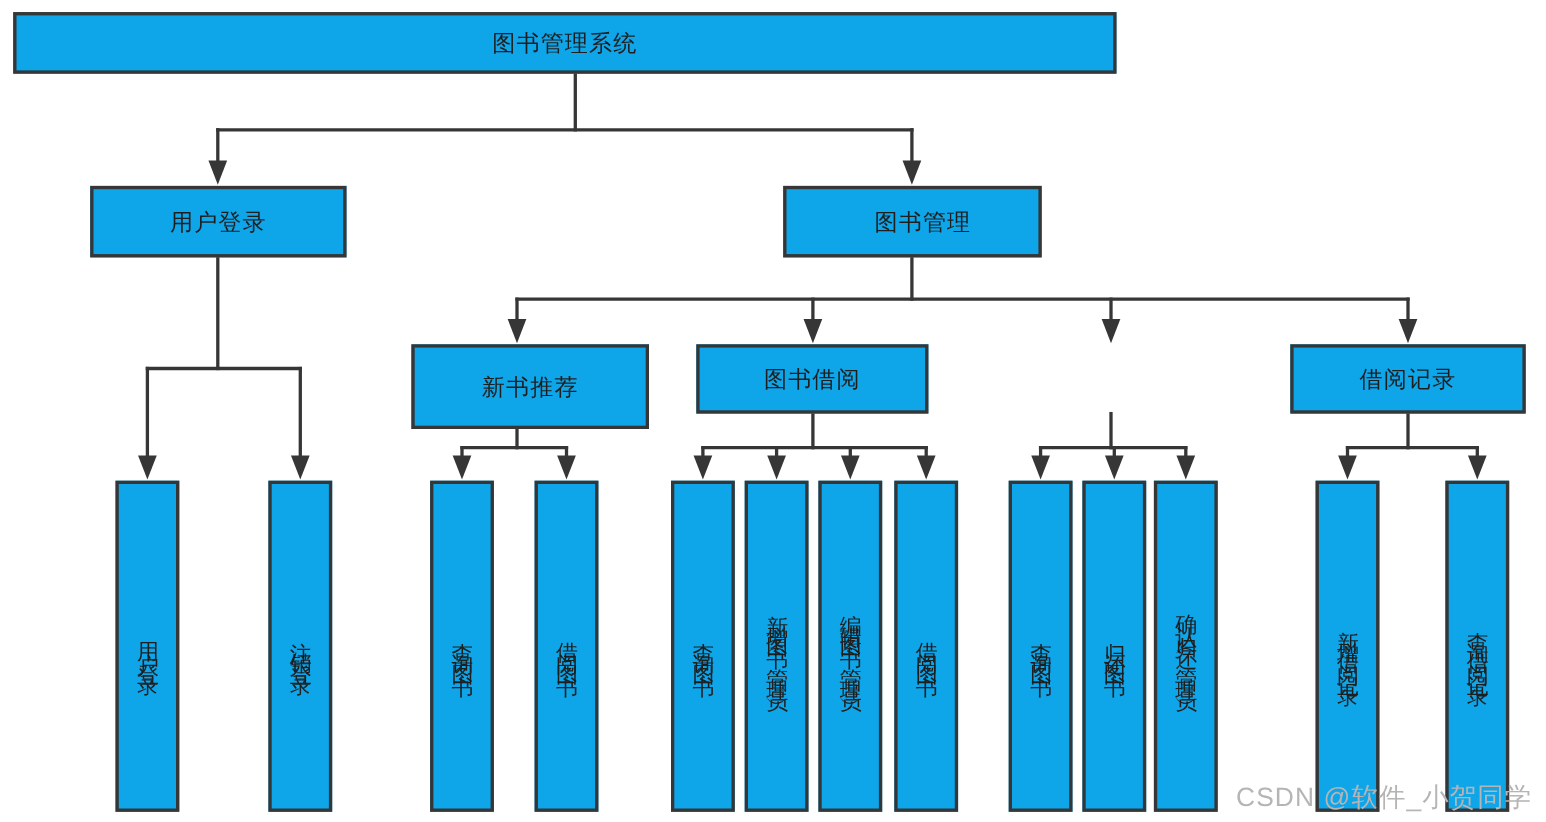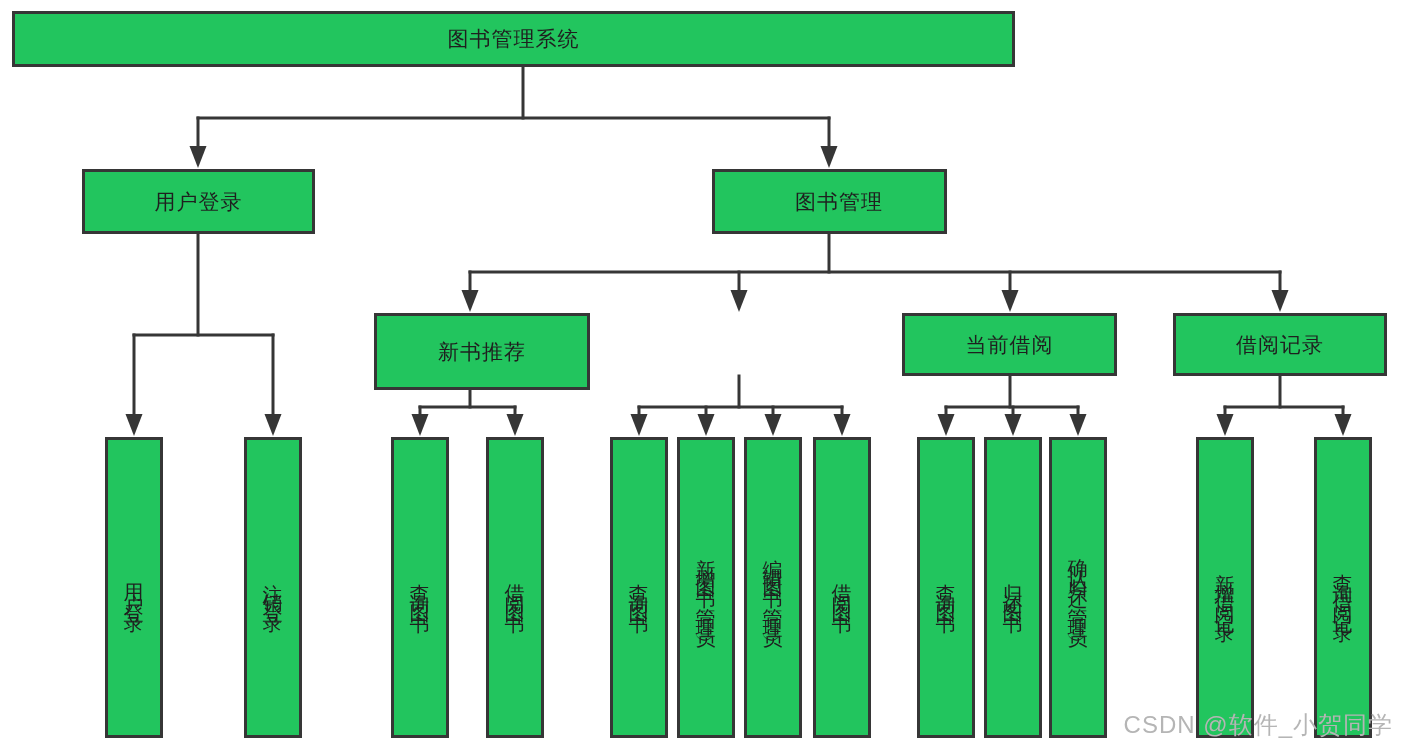--- a/index.html
+++ b/index.html
@@ -2,21 +2,21 @@
 <html><head>
 <meta charset="utf-8">
 <style>
   html,body{margin:0;padding:0;background:#ffffff;}
   .stage{
     position:relative;width:1405px;height:747px;background:#ffffff;
     font-family:"Liberation Sans","DejaVu Sans",sans-serif;color:#1f1f1f;overflow:hidden;
   }
   #connectors{position:absolute;left:0;top:0;width:1405px;height:747px;}
   .node{
-    position:absolute;background:#22c55e;border:3px solid #363636;
+    position:absolute;background:#0ea5e9;border:3px solid #363636;
     box-sizing:border-box;display:flex;align-items:center;justify-content:center;
   }
   .node-h{font-size:21px;letter-spacing:1px;white-space:nowrap;}
   .leaf{top:437px;width:58px;height:301px;}
   .vtext{
     writing-mode:vertical-rl;text-orientation:mixed;
     font-size:20px;letter-spacing:10px;line-height:1;white-space:nowrap;
   }
   .watermark{
     position:absolute;right:12px;bottom:6px;font-size:24px;
@@ -90,22 +90,22 @@
   <div class="node node-h" style="left:82px;top:169px;width:233px;height:65px;">
     <span>用户登录</span>
   </div>
   <div class="node node-h" style="left:712px;top:169px;width:235px;height:65px;padding-left:19px;">
     <span>图书管理</span>
   </div>
 
   <div class="node node-h" style="left:362px;top:313px;width:216px;height:77px;margin-left:12px;">
     <span>新书推荐</span>
   </div>
-  <div class="node node-h" style="left:902px;top:313px;width:215px;height:63px;">
-    <span>当前借阅</span>
+  <div class="node node-h" style="left:633px;top:313px;width:211px;height:63px;">
+    <span>图书借阅</span>
   </div>
   <div class="node node-h" style="left:1173px;top:313px;width:214px;height:63px;">
     <span>借阅记录</span>
   </div>
 
   <div class="node leaf" style="left:105px;">
     <span class="vtext">用户登录</span>
   </div>
   <div class="node leaf" style="left:244px;">
     <span class="vtext">注销登录</span>

